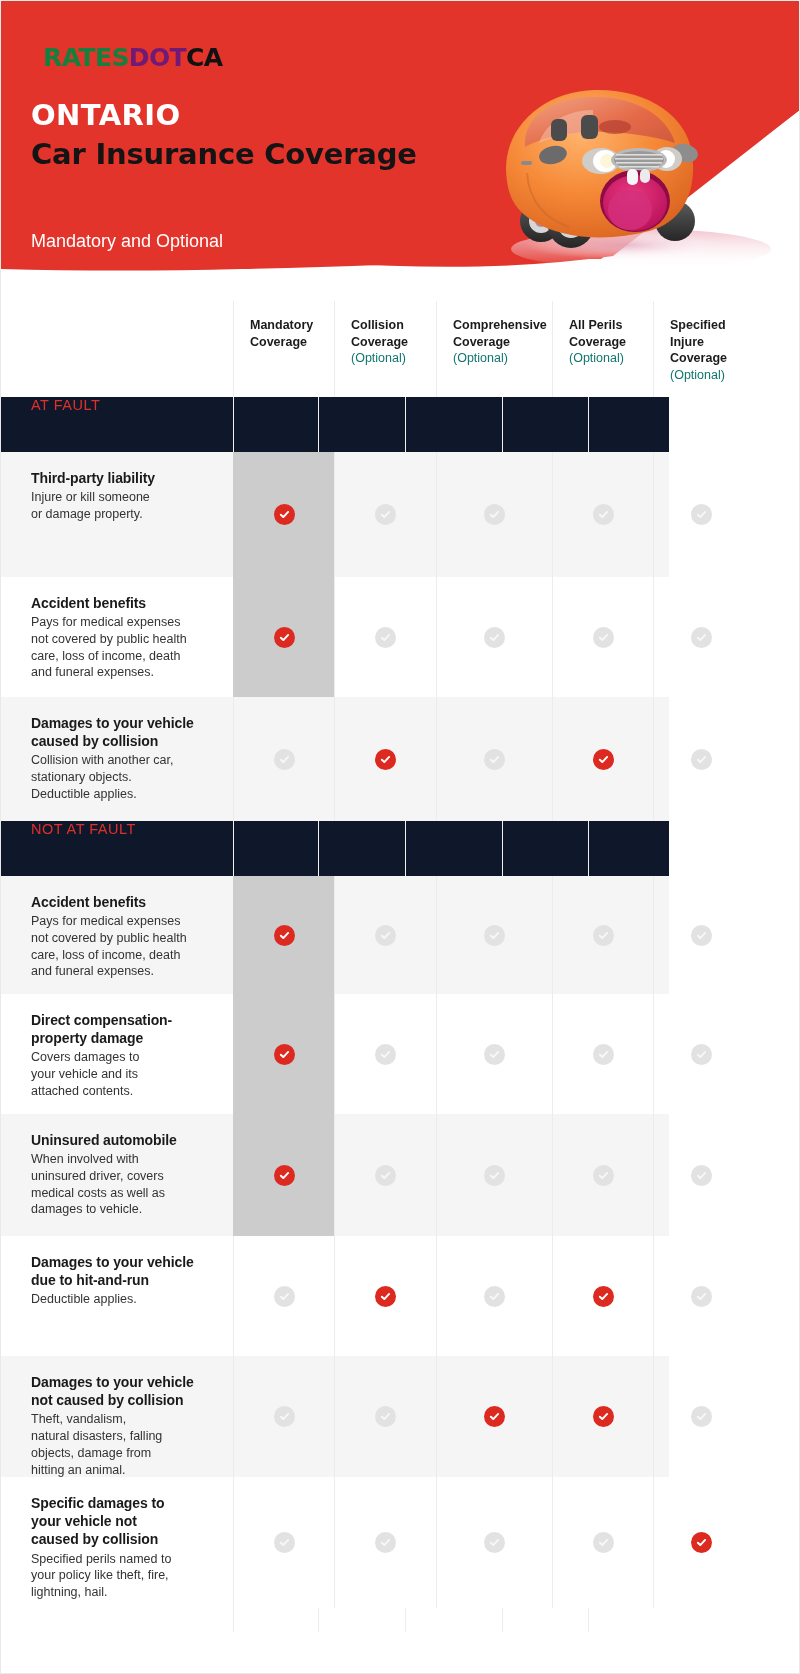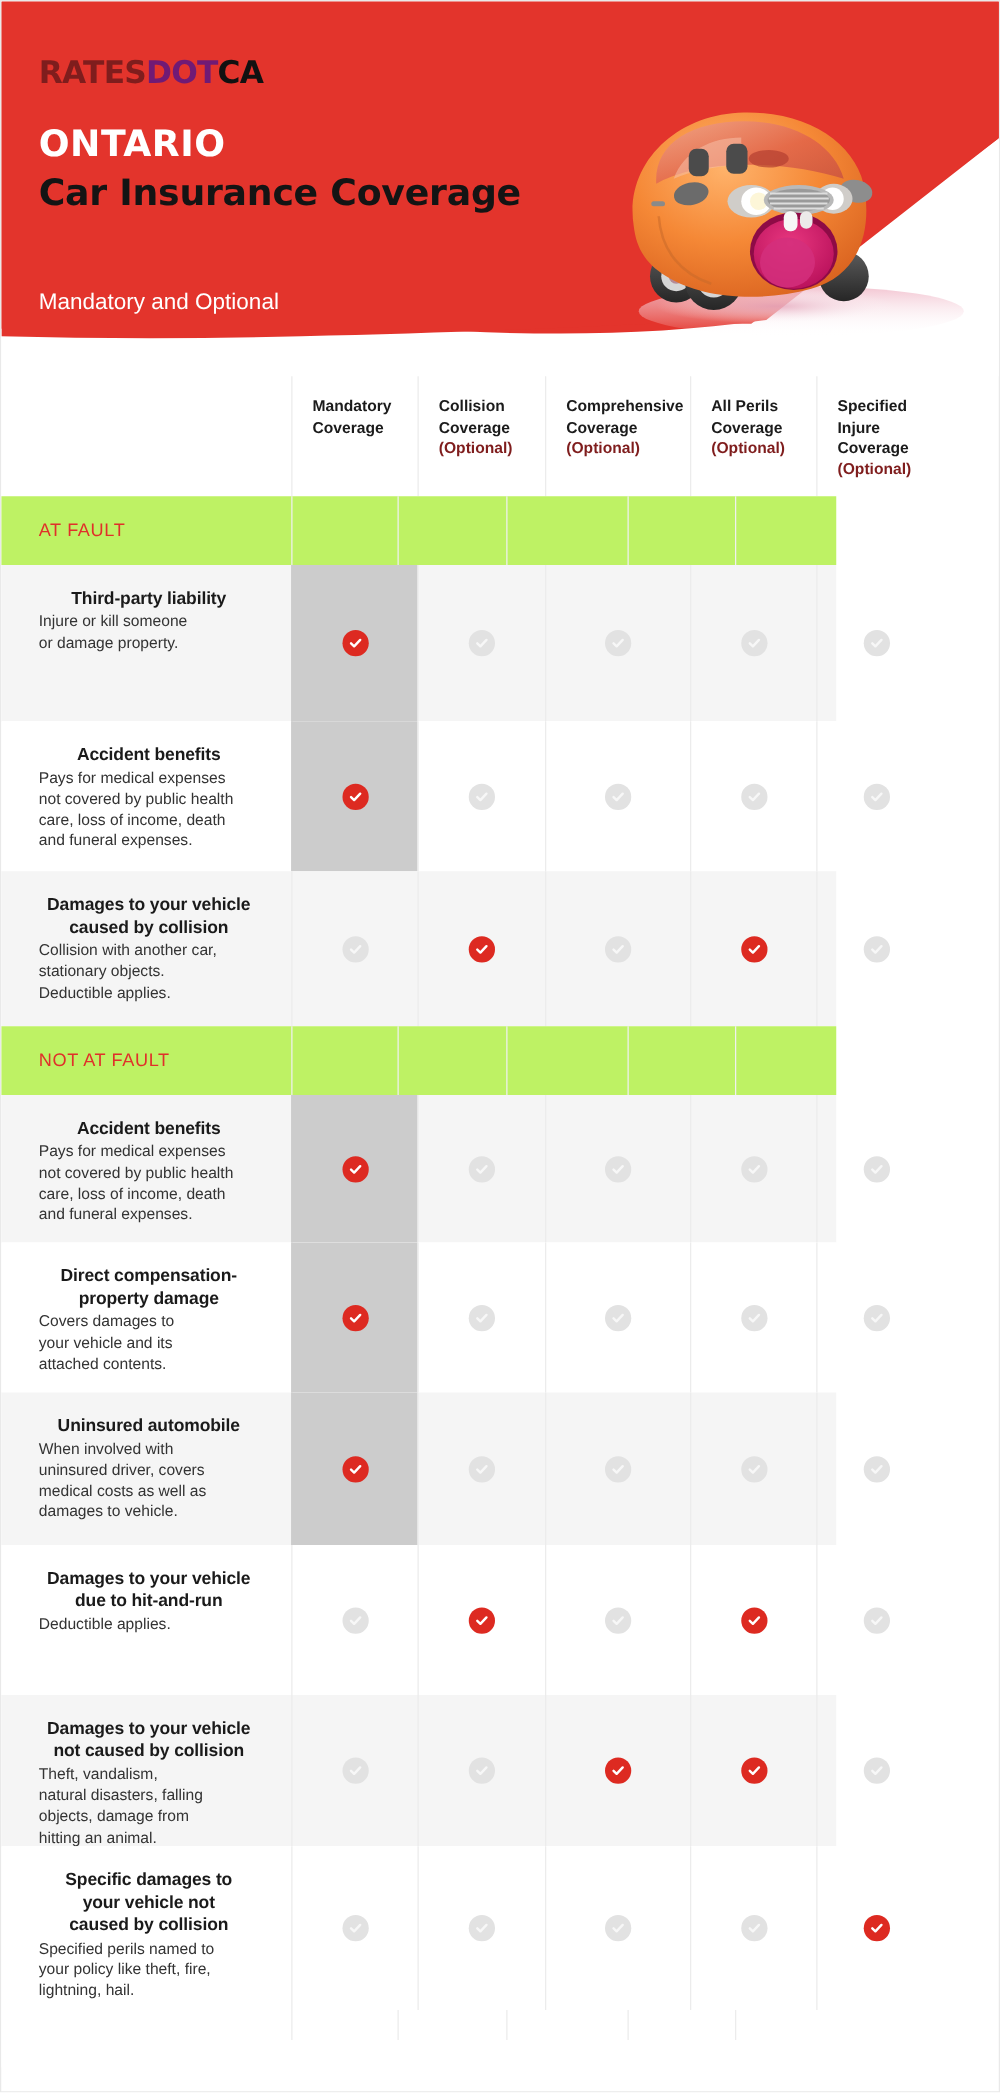--- a/index.html
+++ b/index.html
@@ -45,21 +45,21 @@
     top: 44px;
     z-index: 5;
     font-family: "DejaVu Sans", sans-serif;
     font-weight: bold;
     font-size: 25px;
     letter-spacing: -0.6px;
     line-height: 1;
     display: flex;
     align-items: center;
   }
-  .logo .lg-rates { color: #7f1d1d; }
+  .logo .lg-rates { color: #15803d; margin-left: 12px; }
   .logo .lg-dot   { color: #701a75; }
   .logo .lg-ca    { color: #111111; }
 
   .hdr-province {
     position: absolute;
     left: 30px;
     top: 99px;
     z-index: 5;
     color: #ffffff;
     font-family: "DejaVu Sans", sans-serif;
@@ -118,34 +118,34 @@
   .colhead .ch {
     flex: none;
     box-sizing: border-box;
     border-left: 1px solid #ececec;
     padding: 16px 12px 0 16px;
     font-size: 12.5px;
     line-height: 1.32;
     color: #1b1b1b;
     font-weight: 600;
   }
-  .ch .opt { color: #7f1d1d; font-weight: 700; display: block; }
+  .ch .opt { color: #0f766e; font-weight: 400; display: block; }
 
   .w1 { width: 101px; }
   .w2 { width: 102px; }
   .w3 { width: 116px; }
   .w4 { width: 101px; }
   .w5 { width: 96px; }
 
   .section-band {
     position: relative;
-    background: #bef264;
+    background: #0f172a;
     height: 55px;
     display: flex;
-    align-items: center;
+    align-items: flex-start;
   }
   .section-band .sec-label {
     padding-left: 30px;
     color: #e0302a;
     font-size: 14.5px;
     letter-spacing: 0.5px;
     font-weight: 400;
   }
   .section-band .grid-overlay {
     position: absolute;
@@ -170,21 +170,20 @@
     flex: none;
     box-sizing: border-box;
     padding: 17px 26px 17px 30px;
   }
   .row .r-title {
     font-weight: bold;
     font-size: 14px;
     color: #1a1a1a;
     line-height: 1.30;
     letter-spacing: -0.1px;
-    text-align: center;
   }
   .row .r-desc {
     font-size: 12.5px;
     color: #333333;
     line-height: 1.34;
     margin-top: 2px;
   }
   .row .cell {
     flex: none;
     box-sizing: border-box;

